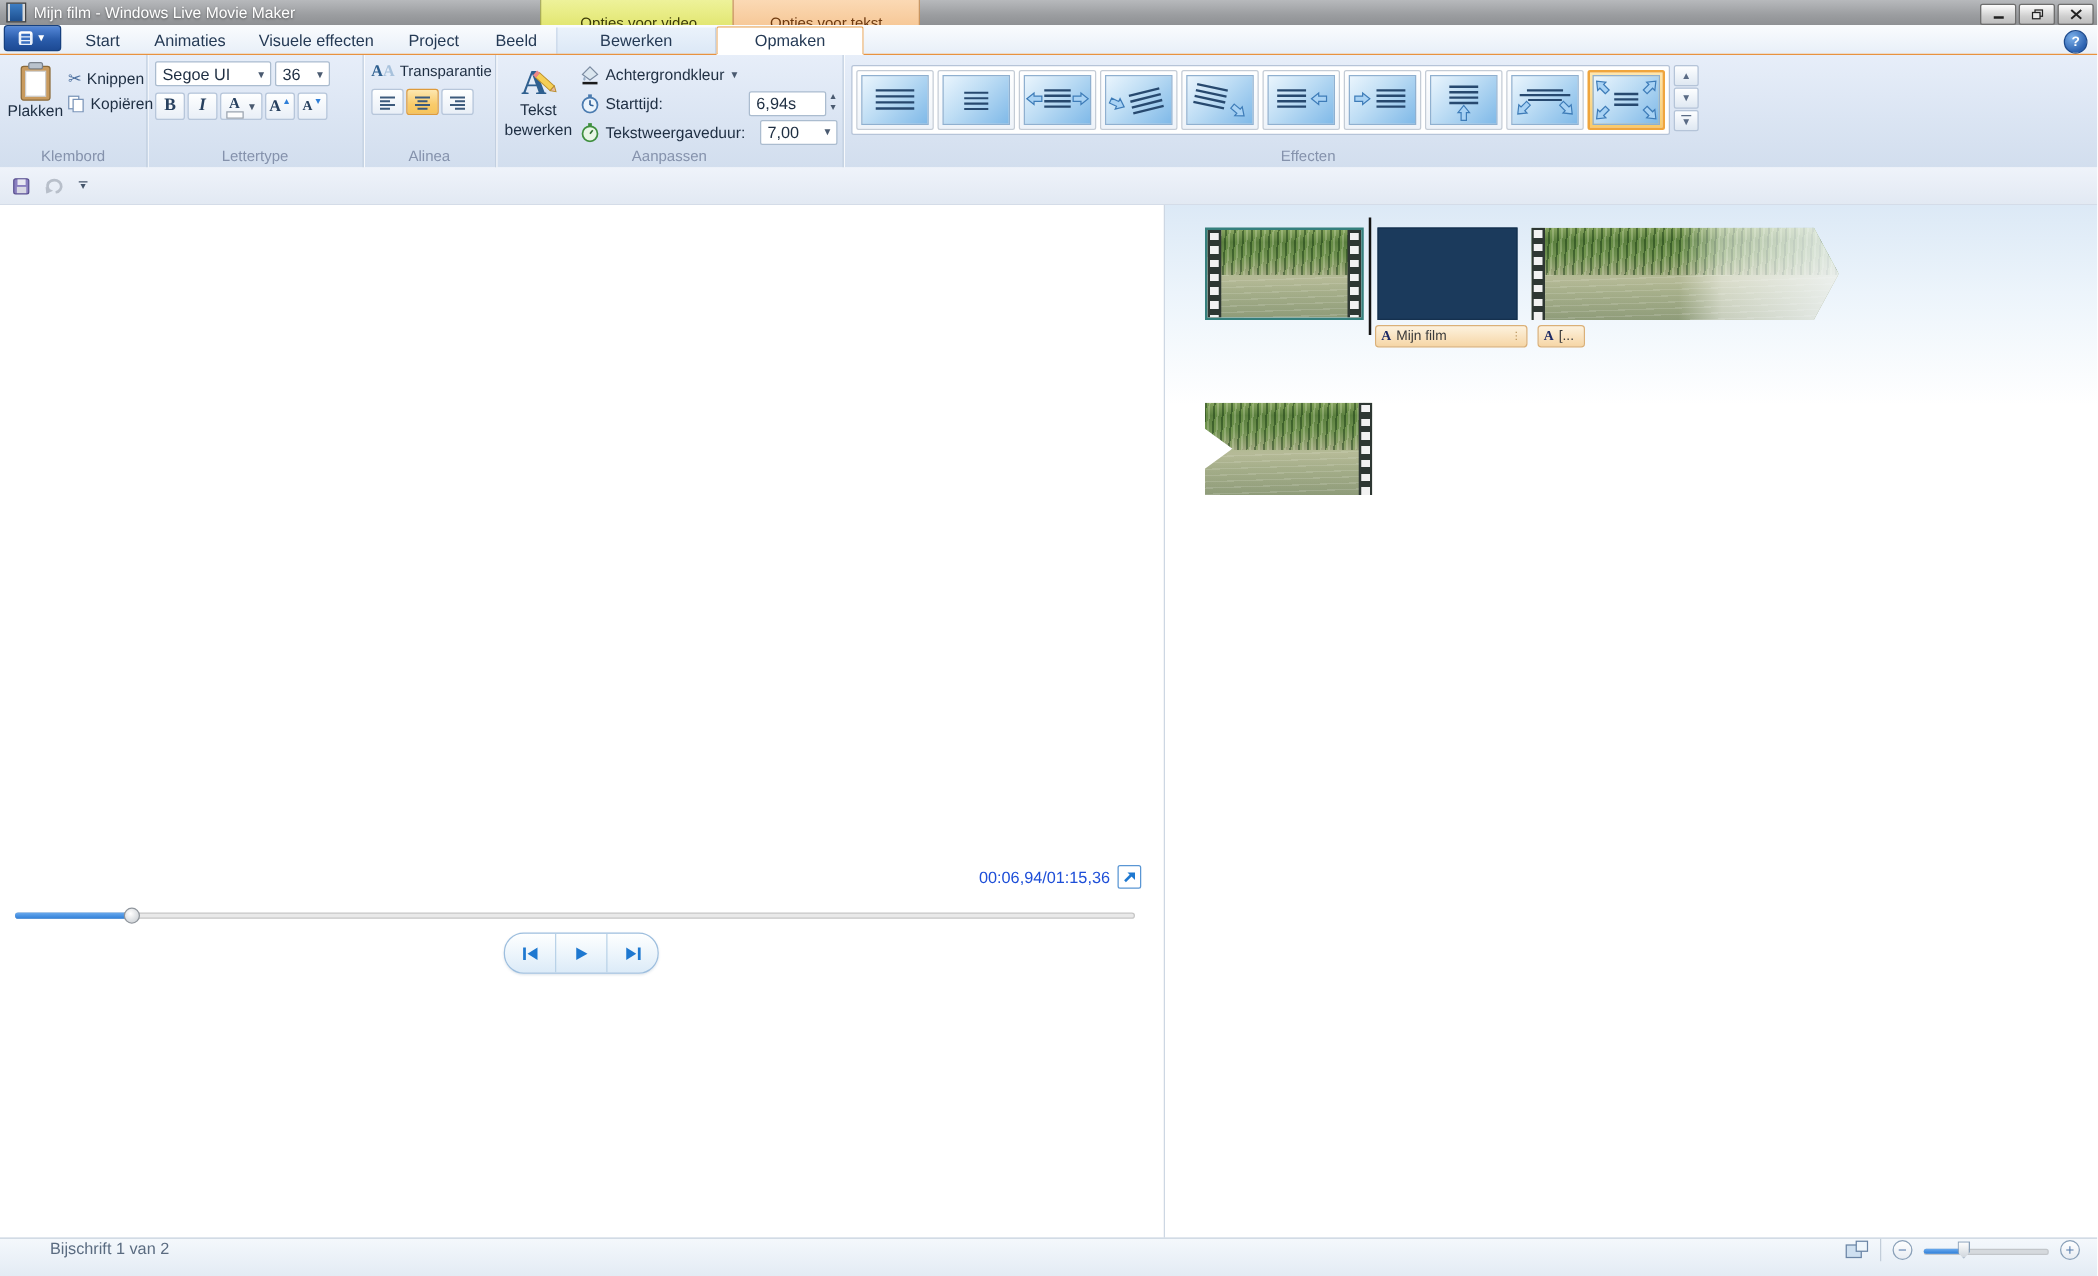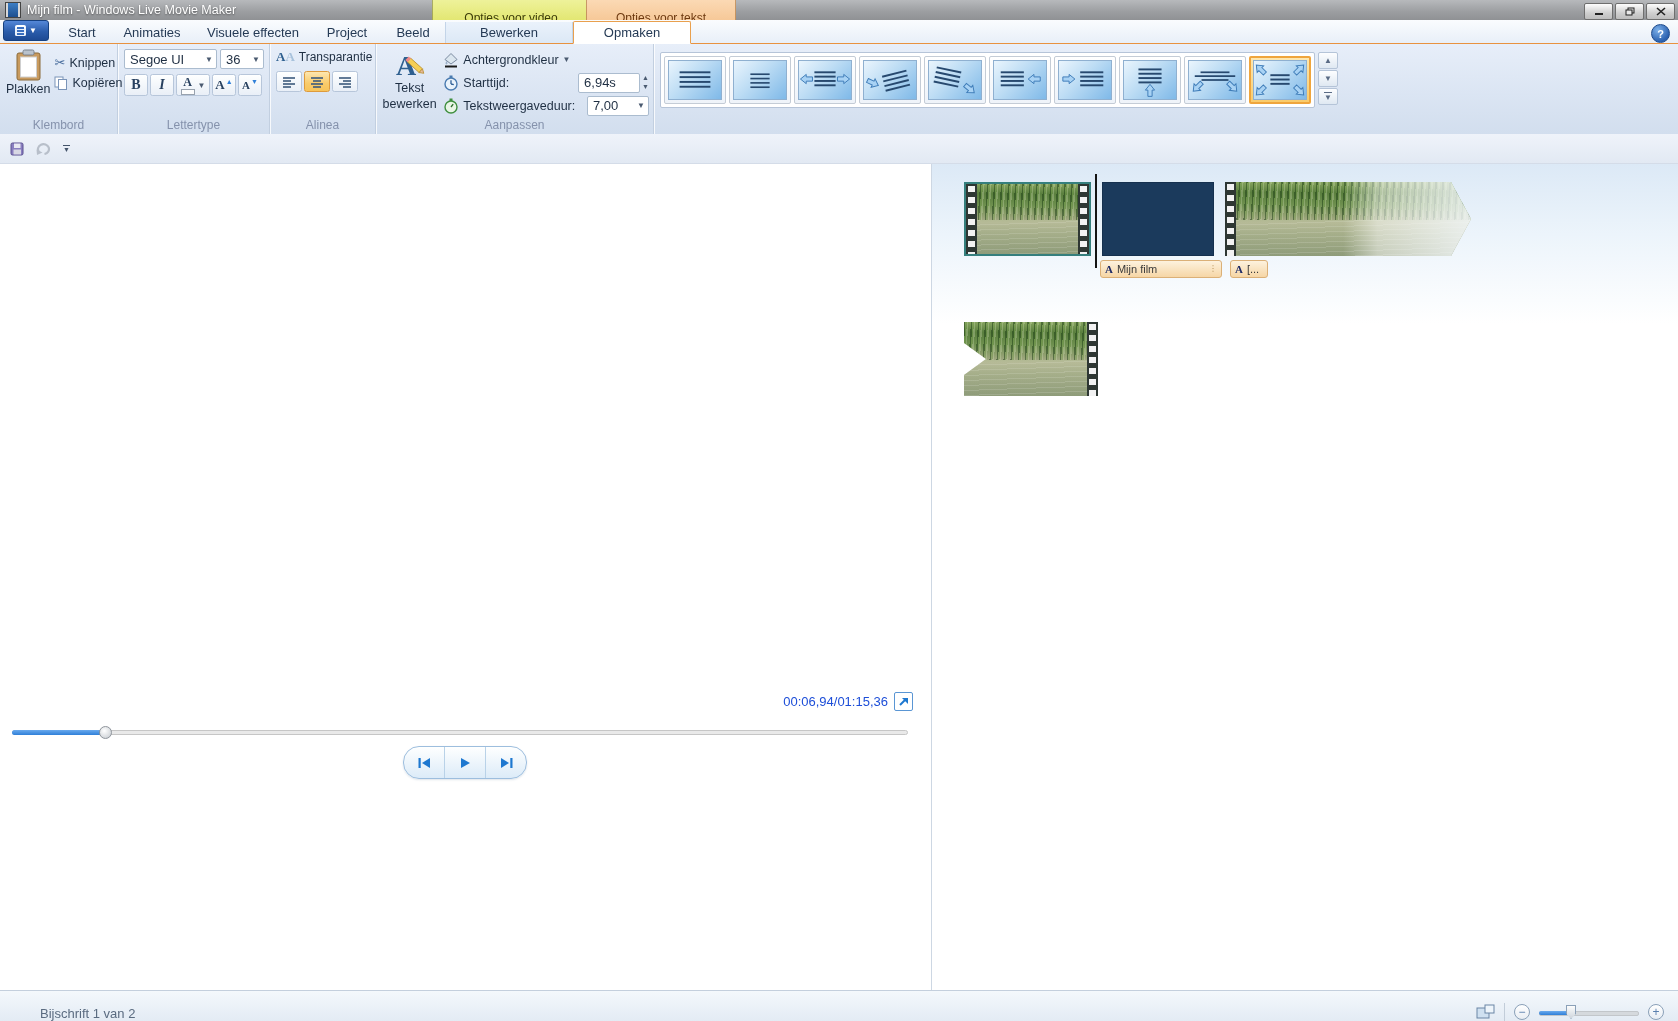--- a/index.html
+++ b/index.html
@@ -145,21 +145,21 @@
     background:linear-gradient(#fdf2de,#f6d6a6);border:1px solid #dbb077;
     display:flex;align-items:center;gap:4px;padding:0 4px;font-size:11px;color:#3a3a3a;}
   .cap .dots{margin-left:auto;color:#b08a4e;font-size:8px;letter-spacing:0;line-height:6px;}
   .capA{font-family:"Liberation Serif",serif;font-weight:bold;font-size:11px;color:#1d2a66;}
   .cap1{left:168px;top:96px;width:122px;}
   .cap2{left:298px;top:96px;width:38px;}
 
   
   .statusbar{position:absolute;left:0;bottom:0;right:0;height:31px;box-sizing:border-box;
     background:linear-gradient(#f4f8fc,#e3ebf4);border-top:1px solid #c4cfdd;
-    display:flex;align-items:flex-end;font-size:13px;color:#5a6b80;}
+    display:flex;align-items:flex-start;font-size:13px;color:#5a6b80;}
   .sb-left{margin-left:40px;}
   .sb-right{margin-left:auto;display:flex;align-items:center;gap:9px;margin-right:14px;}
   .sb-sep{width:1px;height:18px;background:#c2cdd9;}
   .zoombtn{width:16px;height:16px;border-radius:50%;border:1.5px solid #8aa0b8;color:#5a7fae;
     background:linear-gradient(#ffffff,#e8edf3);display:flex;align-items:center;justify-content:center;
     font-size:12px;line-height:12px;box-sizing:border-box;}
   .zslider{position:relative;width:100px;height:14px;}
   .zslider .track{position:absolute;left:0;right:0;top:6px;height:3px;background:#d5d9dd;border-radius:2px;border:1px solid #c2c6ca;}
   .zslider .fill{position:absolute;left:0;top:6px;height:4px;width:32%;background:linear-gradient(#6aaaee,#2f7fd8);border-radius:2px;}
   .zslider .zthumb{position:absolute;left:calc(32% - 5px);top:0;width:10px;height:14px;
@@ -232,21 +232,21 @@
           <svg width="14" height="14">
             <rect x="1" y="1" width="8" height="10" fill="#fff" stroke="#7a94b8"></rect>
             <rect x="4.5" y="3.5" width="8" height="10" fill="#fff" stroke="#7a94b8"></rect>
           </svg>
           <span>Kopiëren</span>
         </div>
       </div>
       <div class="rgroup-label">Klembord</div>
     </div>
 
-    <div class="rgroup" style="width:152px">
+    <div class="rgroup" style="width:173px">
       <div class="lt-row1">
         <div class="combo" style="width:93px">
           <span>Segoe UI</span>
           <span class="caret">▼</span>
         </div>
         <div class="combo" style="width:44px">
           <span>36</span>
           <span class="caret">▼</span>
         </div>
       </div>
@@ -519,20 +519,21 @@
                 </svg>
               </div>
             </div>
         </div>
         <div class="gal-scroll">
           <div class="gal-sbtn">▲</div>
           <div class="gal-sbtn">▼</div>
           <div class="gal-sbtn"><span style="display:block;width:8px;border-top:1.5px solid #5a6b85;margin-bottom:1px;"></span>▼</div>
         </div>
       </div>
+      <div class="rgroup-label" style="right:260px">Effecten</div>
     </div>
   </div>
 
   <div class="qat">
     <svg width="14" height="14">
       <rect x="1" y="1" width="12" height="12" rx="1.5" fill="#8a7fc0" stroke="#5a5090"></rect>
       <rect x="4" y="1.5" width="6.5" height="4.5" fill="#e8e8f2"></rect>
       <rect x="3.5" y="7.5" width="7.5" height="5" fill="#d8d8e4"></rect>
     </svg>
     <svg width="15" height="13">

